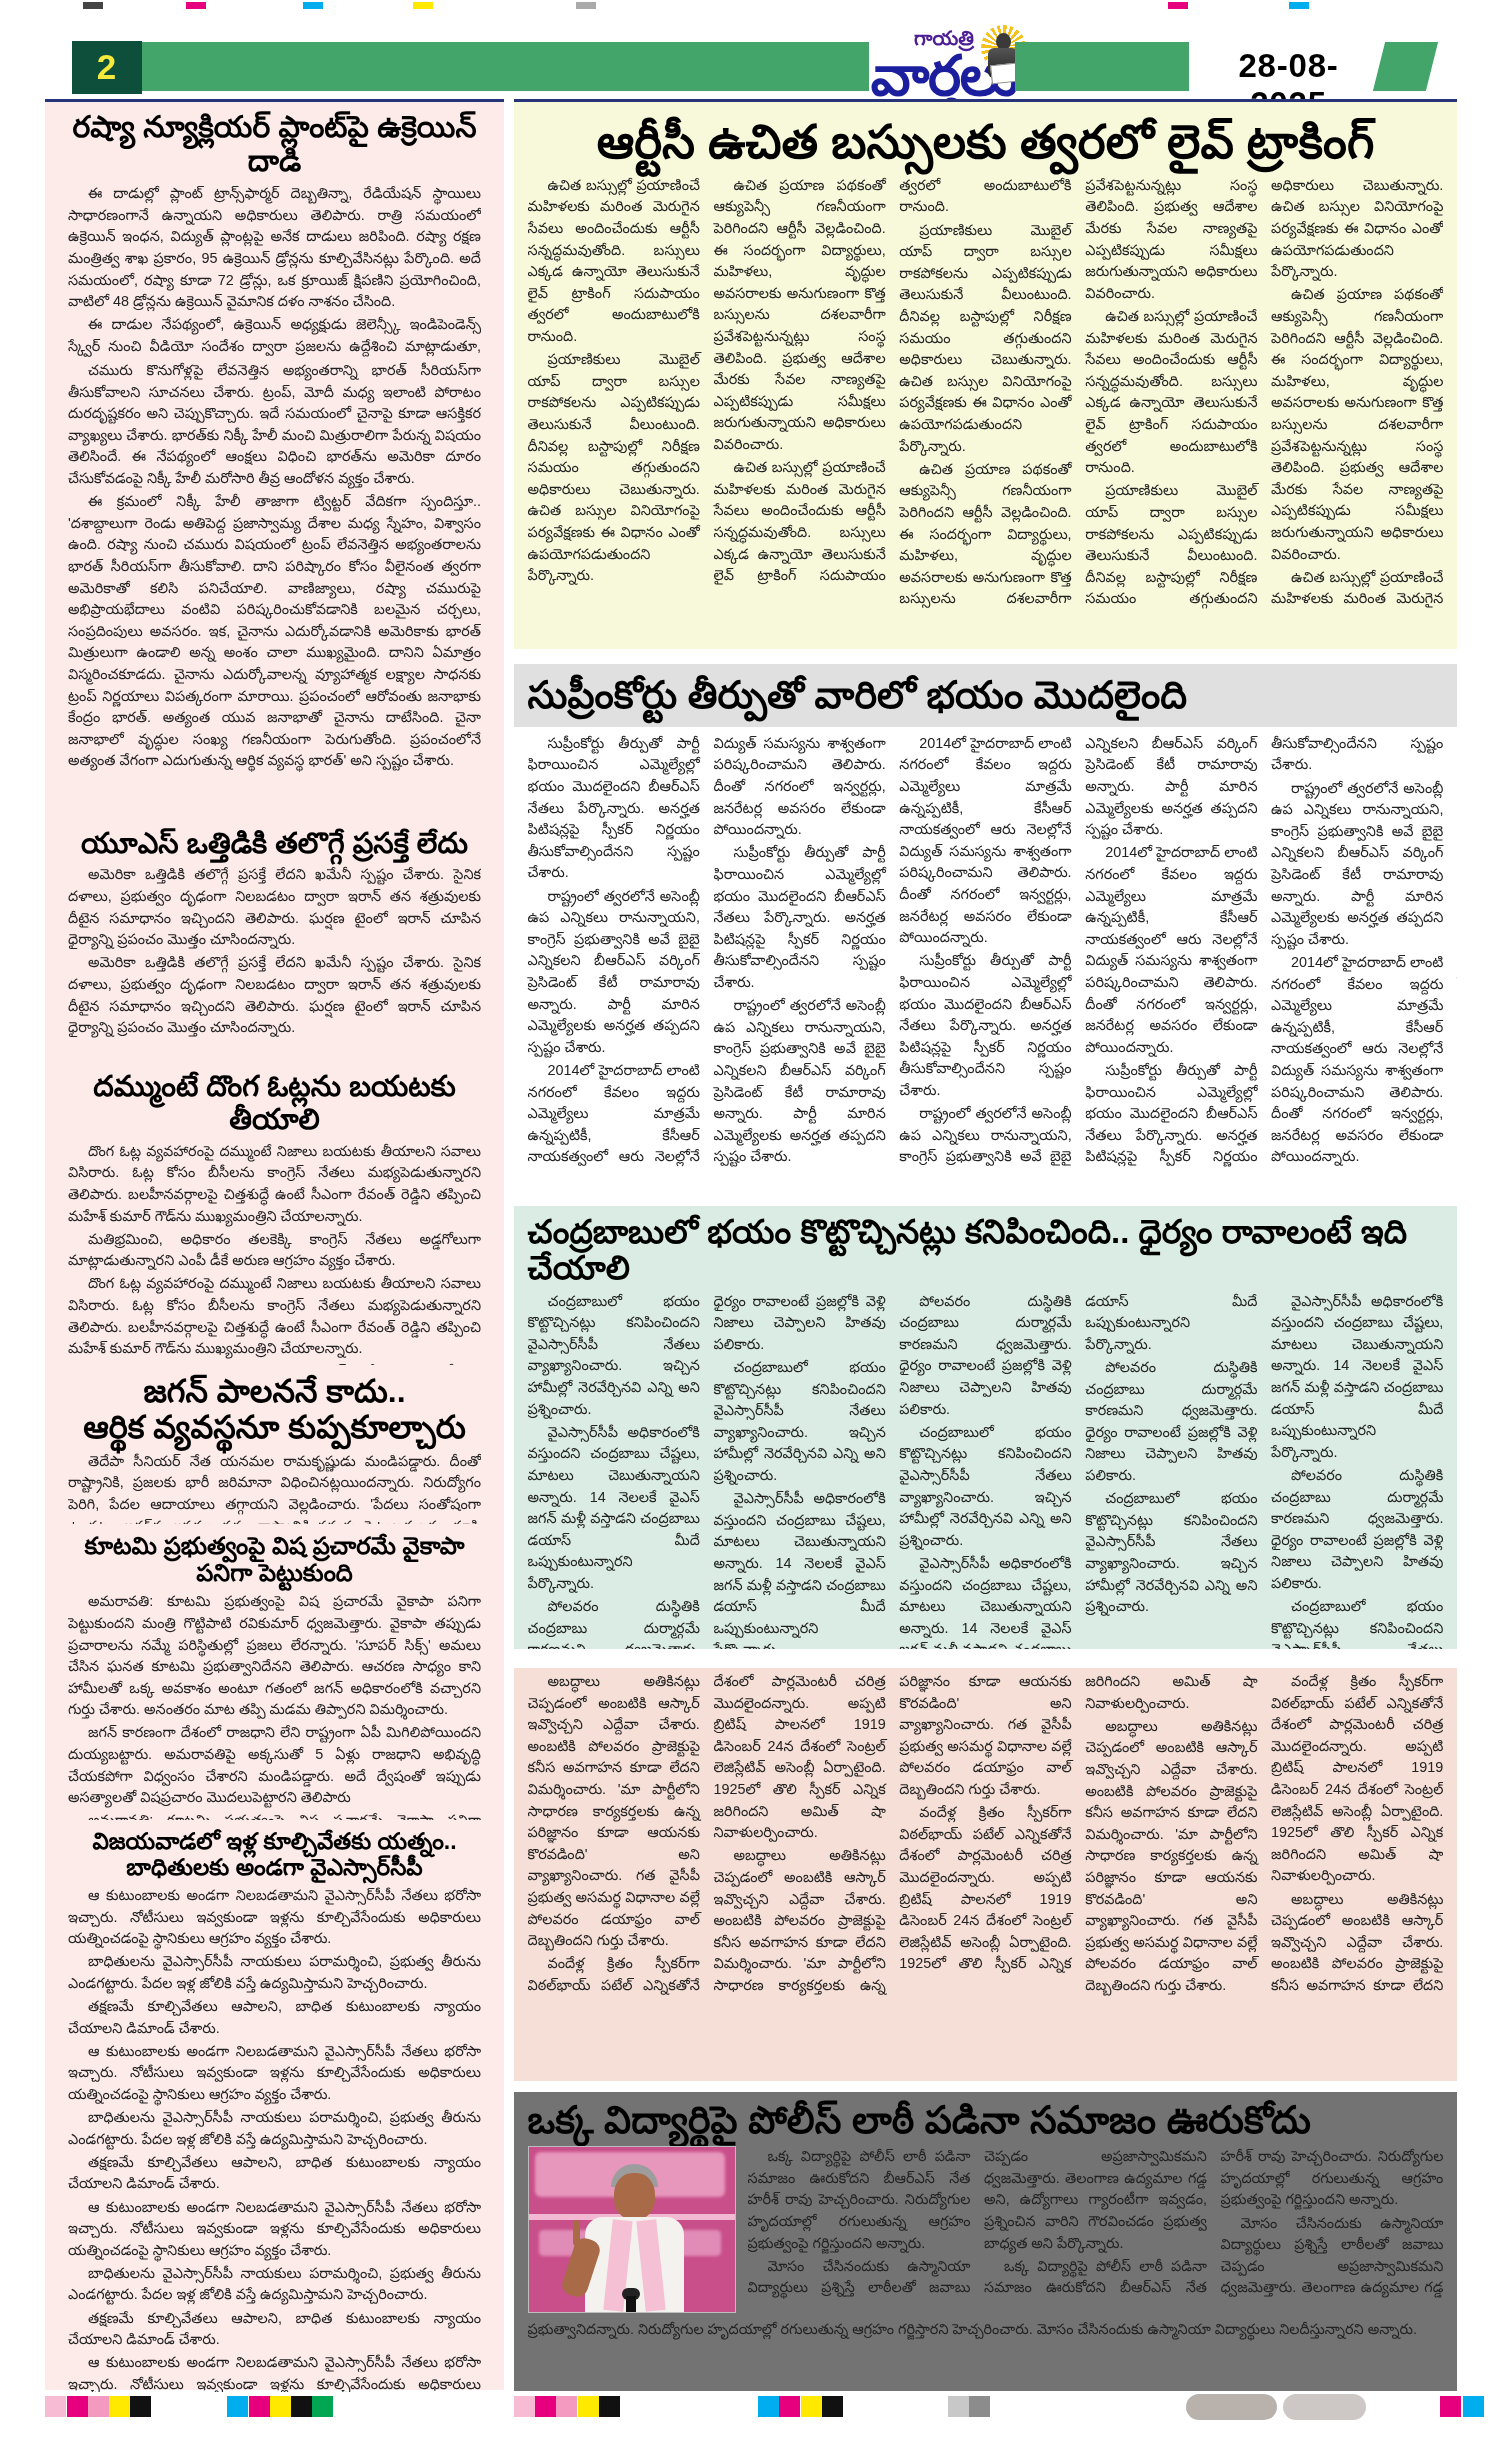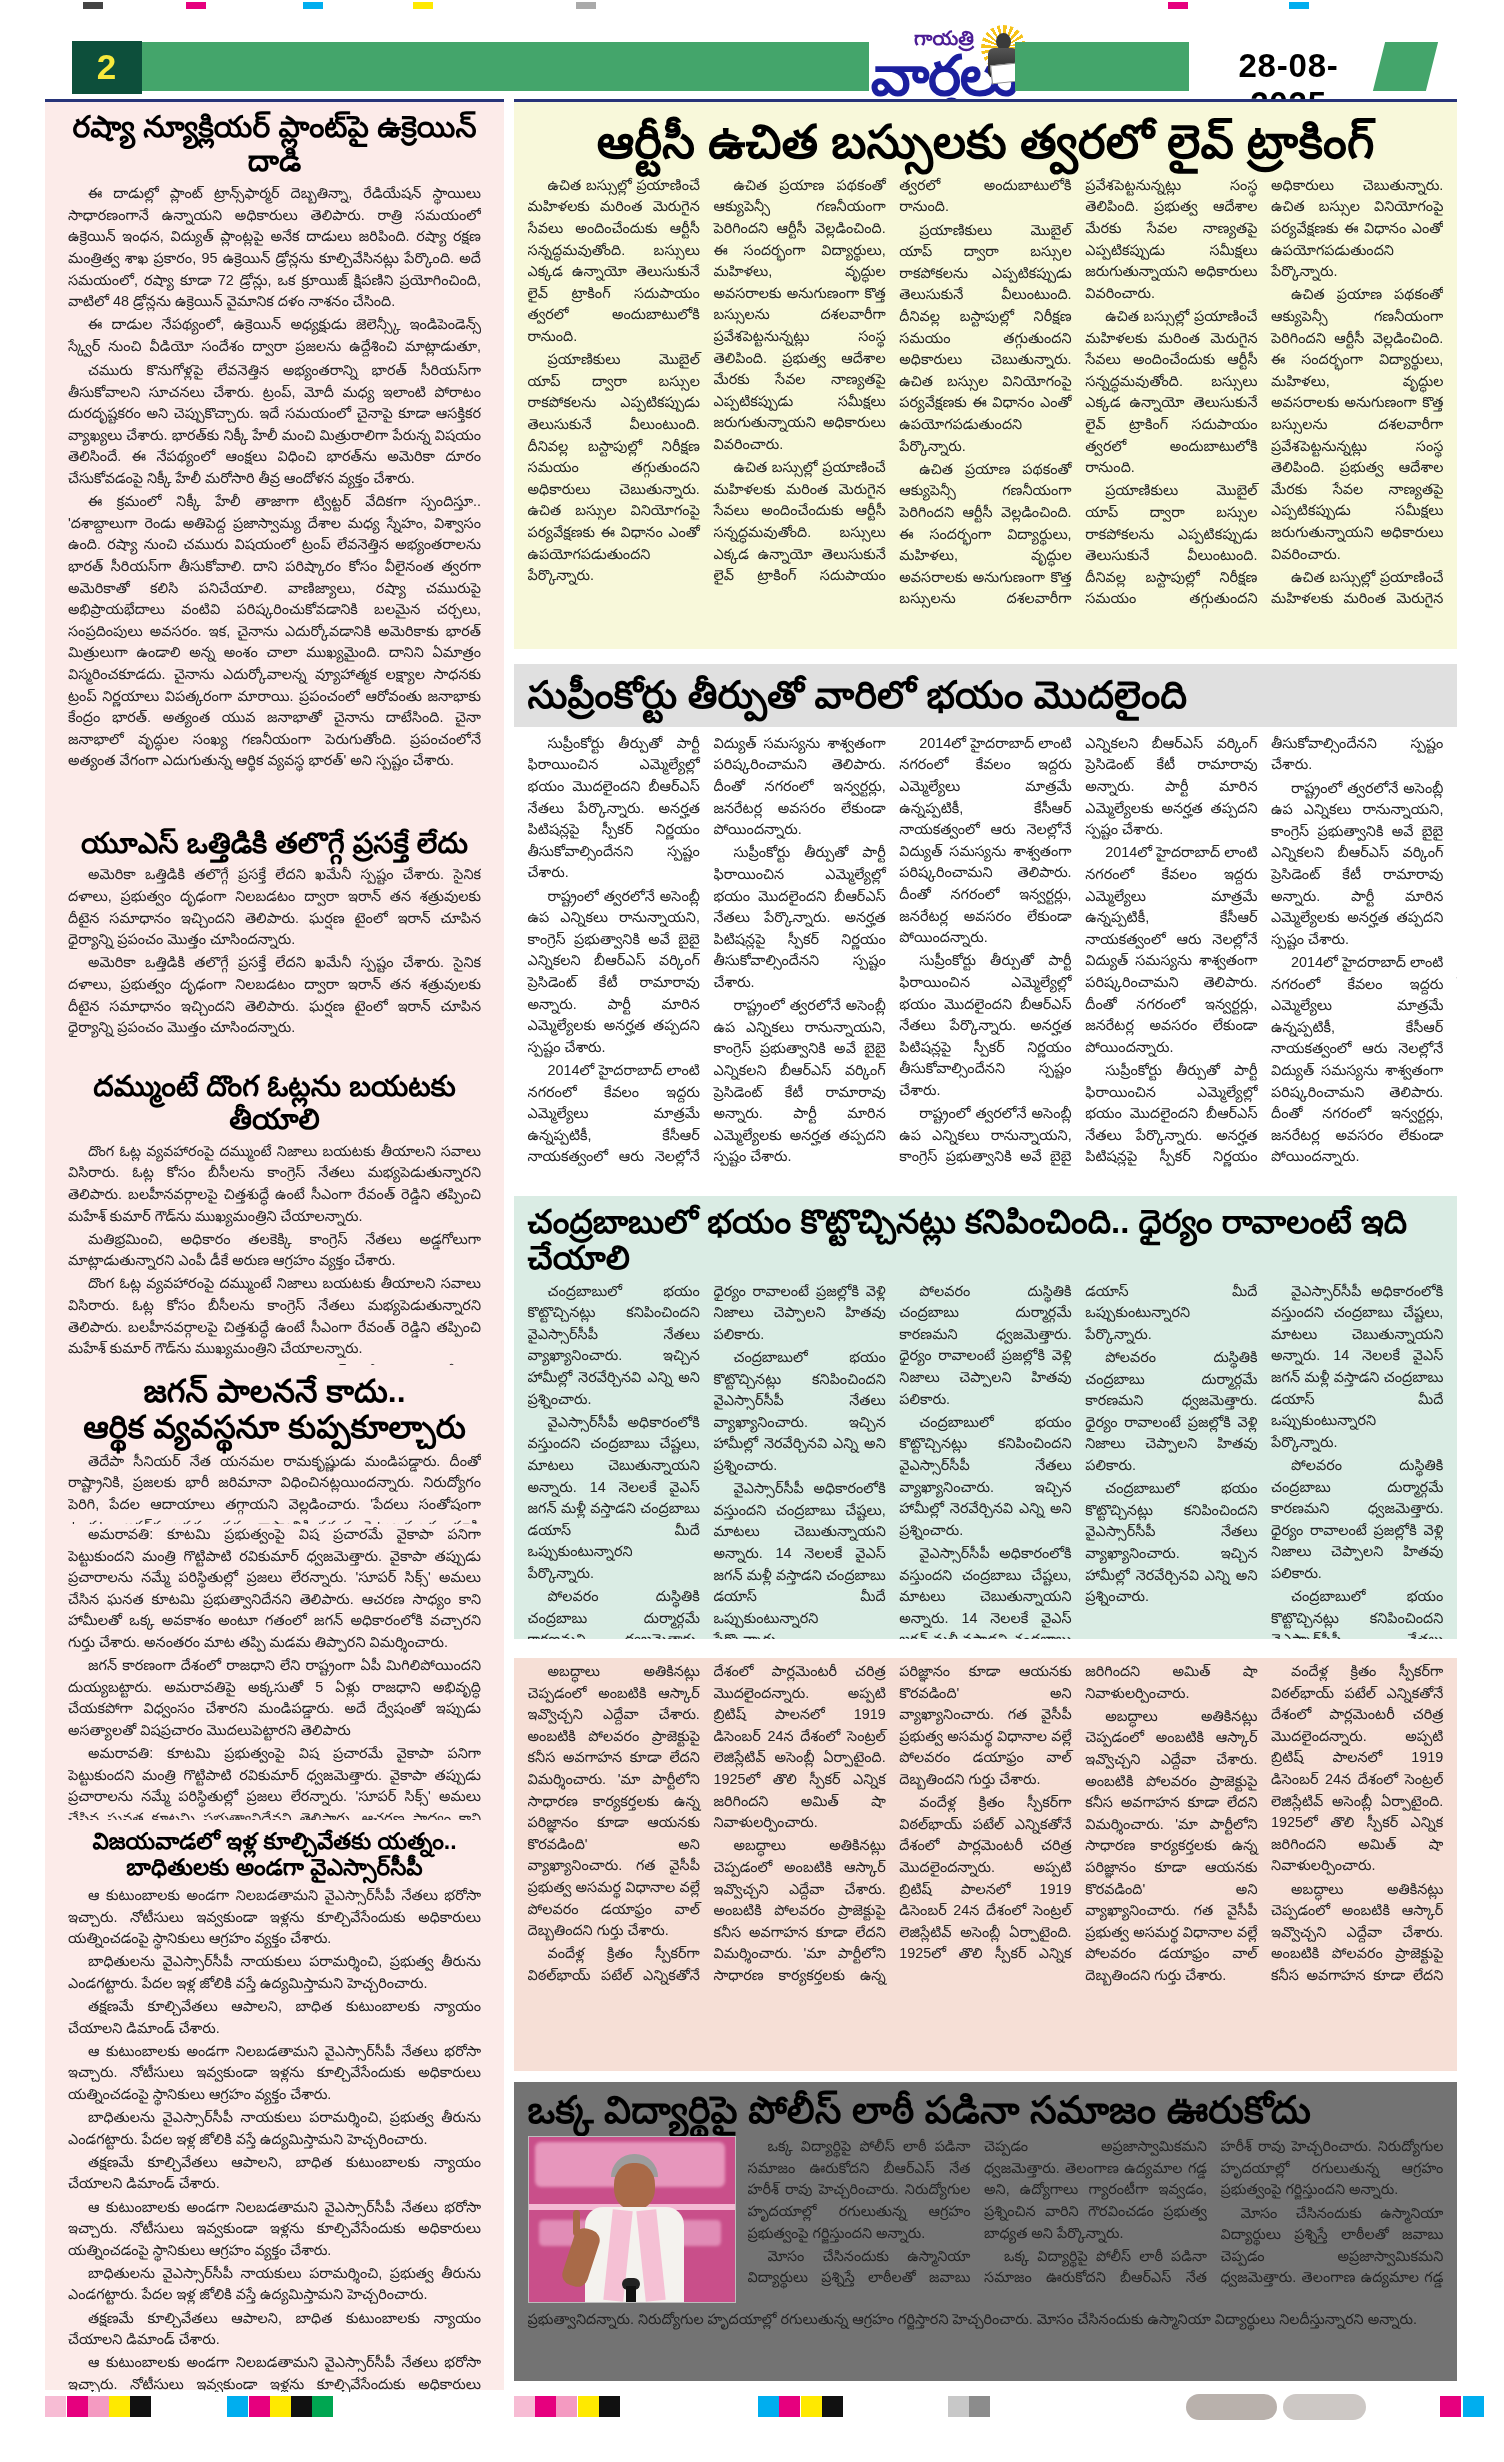--- a/index.html
+++ b/index.html
@@ -34,21 +34,21 @@
   
   .leftcol{position:absolute;left:45px;top:99px;width:459px;height:2291px;background:#fcebe9;
            border-top:3px solid #273479;box-sizing:border-box;padding:0 23px;}
   .lart{overflow:hidden;box-sizing:border-box;}
   .lhead{font-weight:bold;color:#000;text-align:center;white-space:pre-line;line-height:1.15;
          padding:7.6px 0 4.5px 0;}
   .rightstack{position:absolute;left:514px;top:99px;width:943px;}
   .section{box-sizing:border-box;overflow:hidden;position:relative;}
   .sec-rtc{background:#f8f8da;border-top:3px solid #273479;height:550px;padding:4.5px 13.6px;}
   .sec-sup{margin-top:15px;height:527px;background:#ffffff;}
-  .sec-mint{margin-top:5px;height:443px;background:#daece4;padding:3px 13.6px;}
+  .sec-mint{margin-top:15px;height:443px;background:#daece4;padding:3px 13.6px;}
   .sec-peach{margin-top:19px;height:413px;background:#f6dfd6;padding:3px 13.6px;}
   .sec-police{margin-top:11.4px;height:299px;background:#737373;padding:3px 13.6px;}
   .band{background:#e0e0e0;padding:6px 13.6px;margin:0 0 6px 0;}
   .bighead{font-weight:bold;color:#000;line-height:1.1;}
   .h-rtc{font-size:47px;text-align:center;padding:9px 0 7.6px 0;}
   .h-sec{font-size:38px;text-align:left;padding:4.5px 0;}
   .body{overflow:hidden;text-align:justify;font-size:14.4px;line-height:1.5;color:#222;}
   .cols5{column-count:5;column-gap:13.6px;}
   .cols3{column-count:3;column-gap:13.6px;}
   .para{margin:0 0 1.5px 0;text-indent:20px;}
@@ -143,20 +143,21 @@
         </div>
   </div>
   <div class="lart" style="height:159px;">
     <div class="lhead headline" style="font-size: 32px; white-space: pre-line;">జగన్ పాలననే కాదు..
 ఆర్థిక వ్యవస్థనూ కుప్పకూల్చారు</div>
     <div class="body abody">
           <p class="para">తెదేపా సీనియర్ నేత యనమల రామకృష్ణుడు మండిపడ్డారు. దీంతో రాష్ట్రానికి, ప్రజలకు భారీ జరిమానా విధించినట్లయిందన్నారు. నిరుద్యోగం పెరిగి, పేదల ఆదాయాలు తగ్గాయని వెల్లడించారు. 'పేదలు సంతోషంగా ఉండటం జగన్‌కు ఇష్టముండదు. రాష్ట్రానికి వస్తున్న పెట్టుబడులను చూసి ఆయన ఓర్వలేకపోతున్నారు. పెట్టుబడులు పెట్టవద్దని లేఖలు రాస్తున్నారు. కూటమి ప్రభుత్వ ప్రణాళికలను దెబ్బతీయడానికి ప్రయత్నిస్తున్నారు. ఆయన తీరు.. నేరపూరిత వైఖరిని తలపిస్తోంది' అని యనమల విమర్శించారు.</p>
         </div>
   </div>
   <div class="lart" style="height:296px;">
+    <div class="lhead headline" style="font-size: 24px; white-space: pre-line;">కూటమి ప్రభుత్వంపై విష ప్రచారమే వైకాపా పనిగా పెట్టుకుంది</div>
     <div class="body abody">
           <p class="para">అమరావతి: కూటమి ప్రభుత్వంపై విష ప్రచారమే వైకాపా పనిగా పెట్టుకుందని మంత్రి గొట్టిపాటి రవికుమార్ ధ్వజమెత్తారు. వైకాపా తప్పుడు ప్రచారాలను నమ్మే పరిస్థితుల్లో ప్రజలు లేరన్నారు. 'సూపర్ సిక్స్' అమలు చేసిన ఘనత కూటమి ప్రభుత్వానిదేనని తెలిపారు. ఆచరణ సాధ్యం కాని హామీలతో ఒక్క అవకాశం అంటూ గతంలో జగన్ అధికారంలోకి వచ్చారని గుర్తు చేశారు. అనంతరం మాట తప్పి మడమ తిప్పారని విమర్శించారు.</p>
           <p class="para">జగన్ కారణంగా దేశంలో రాజధాని లేని రాష్ట్రంగా ఏపీ మిగిలిపోయిందని దుయ్యబట్టారు. అమరావతిపై అక్కసుతో 5 ఏళ్లు రాజధాని అభివృద్ధి చేయకపోగా విధ్వంసం చేశారని మండిపడ్డారు. అదే ద్వేషంతో ఇప్పుడు అసత్యాలతో విషప్రచారం మొదలుపెట్టారని తెలిపారు</p>
           <p class="para">అమరావతి: కూటమి ప్రభుత్వంపై విష ప్రచారమే వైకాపా పనిగా పెట్టుకుందని మంత్రి గొట్టిపాటి రవికుమార్ ధ్వజమెత్తారు. వైకాపా తప్పుడు ప్రచారాలను నమ్మే పరిస్థితుల్లో ప్రజలు లేరన్నారు. 'సూపర్ సిక్స్' అమలు చేసిన ఘనత కూటమి ప్రభుత్వానిదేనని తెలిపారు. ఆచరణ సాధ్యం కాని హామీలతో ఒక్క అవకాశం అంటూ గతంలో జగన్ అధికారంలోకి వచ్చారని గుర్తు చేశారు. అనంతరం మాట తప్పి మడమ తిప్పారని విమర్శించారు.</p>
         </div>
   </div>
   <div class="lart" style="height:572px;">
     <div class="lhead headline" style="font-size: 23px; white-space: pre-line;">విజయవాడలో ఇళ్ల కూల్చివేతకు యత్నం..
 బాధితులకు అండగా వైఎస్సార్‌సీపీ</div>
     <div class="body abody">

